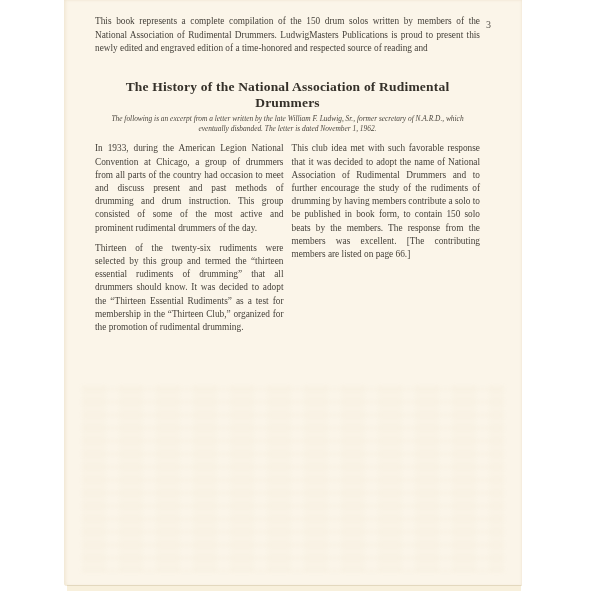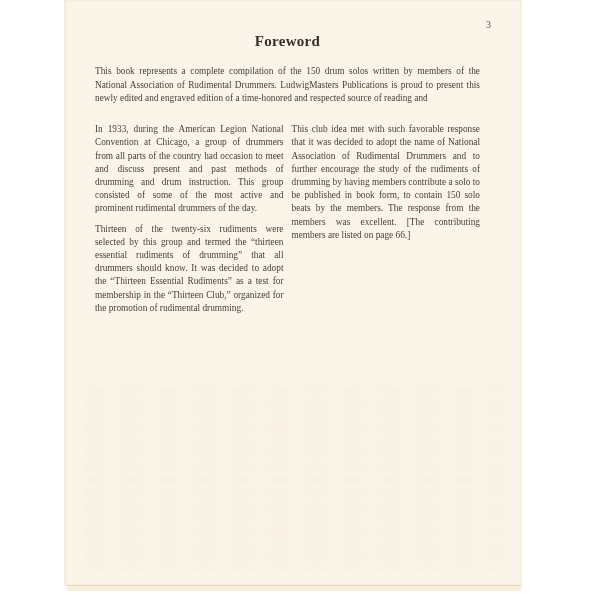--- a/index.html
+++ b/index.html
@@ -111,27 +111,28 @@
 </head>
 <body>
 
 <div class="canvas">
   <div class="page">
 
     <div class="page-number">3</div>
 
     <div class="content">
 
-      <h1 class="foreword-title">Foreword</h1>
 
       <div class="columns">
         <p class="col">This book represents a complete compilation of the 150 drum solos written by members of the National Association of Rudimental Drummers. LudwigMasters Publications is proud to present this newly edited and engraved edition of a time-honored and respected source of reading and</p>
       </div>
 
+      <h2 class="history-title">The History of the National Association of Rudimental Drummers</h2>
 
+      <p class="history-subtitle">The following is an excerpt from a letter written by the late William F. Ludwig, Sr., former secretary of N.A.R.D., which eventually disbanded. The letter is dated November 1, 1962.</p>
 
       <div class="columns history-cols">
         <div class="col">
           <p>In 1933, during the American Legion National Convention at Chicago, a group of drummers from all parts of the country had occasion to meet and discuss present and past methods of drumming and drum instruction. This group consisted of some of the most active and prominent rudimental drummers of the day.</p>
           <p>Thirteen of the twenty-six rudiments were selected by this group and termed the “thirteen essential rudiments of drumming” that all drummers should know. It was decided to adopt the “Thirteen Essential Rudiments” as a test for membership in the “Thirteen Club,” organized for the promotion of rudimental drumming.</p>
         </div>
         <div class="col">
           <p>This club idea met with such favorable response that it was decided to adopt the name of National Association of Rudimental Drummers and to further encourage the study of the rudiments of drumming by having members contribute a solo to be published in book form, to contain 150 solo beats by the members. The response from the members was excellent. [The contributing members are listed on page 66.]</p>
         </div>
       </div>

